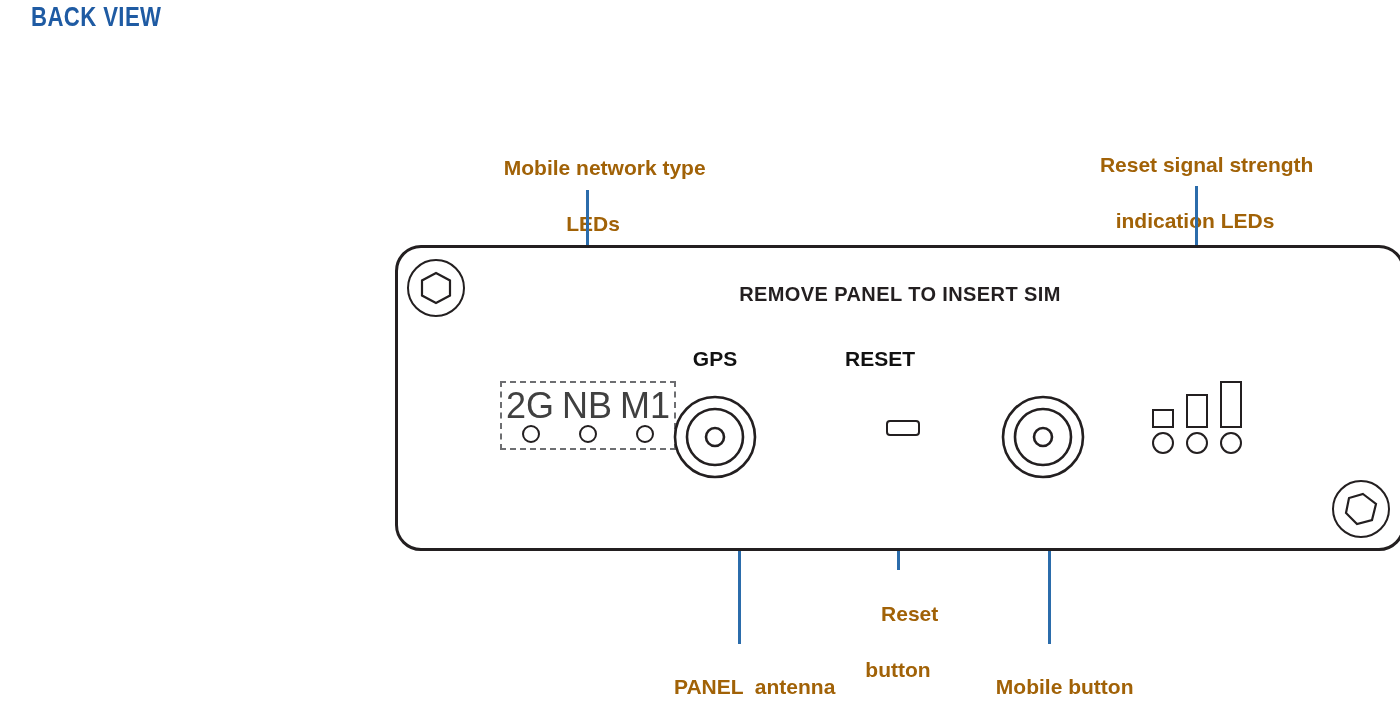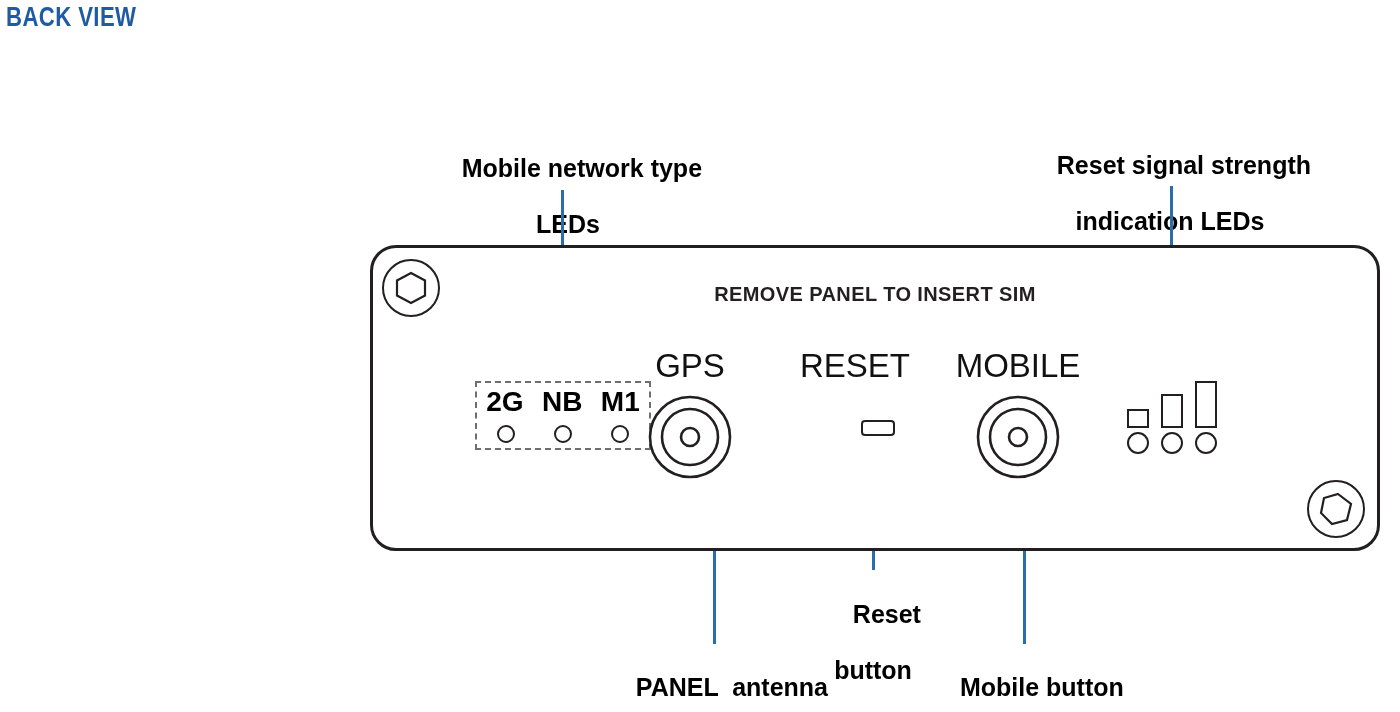--- a/index.html
+++ b/index.html
@@ -12,44 +12,45 @@
     height: 712px;
     position: relative;
     overflow: hidden;
     font-family: "Liberation Sans", sans-serif;
     -webkit-font-smoothing: antialiased;
   }
 
   #diagram-root {
     position: absolute;
     inset: 0;
+    margin-left: 25px;
   }
 
   
   .section-title {
     position: absolute;
     left: 6px;
     top: 2px;
     font-family: "Liberation Sans", sans-serif;
     font-weight: bold;
     font-size: 27px;
     letter-spacing: 0.5px;
     color: #1f5ba3;
     transform: scaleX(0.82);
     transform-origin: left top;
     white-space: nowrap;
   }
 
   
   .callout {
     position: absolute;
-    color: #000000;
+    color: #a16207;
     font-family: "Liberation Sans", sans-serif;
     font-weight: bold;
-    font-size: 25px;
+    font-size: 21px;
     line-height: 28px;
     text-align: center;
     white-space: pre;
   }
   .callout .l2 { display: block; }
 
   #callout-network-type {
     left: 408px;
     top: 126px;
     width: 320px;
@@ -132,22 +133,22 @@
     font-weight: bold;
     font-size: 20px;
     letter-spacing: 0.4px;
     color: #231f20;
   }
 
   
   .port-label {
     position: absolute;
     font-family: "Liberation Sans", sans-serif;
-    font-weight: normal;
-    font-size: 33px;
+    font-weight: bold;
+    font-size: 21px;
     color: #111111;
     text-align: center;
     white-space: nowrap;
   }
   #label-gps { left: 262px; top: 99px; width: 110px; }
   #label-reset { left: 412px; top: 99px; width: 140px; }
   #label-mobile { left: 555px; top: 99px; width: 180px; }
 
   
   #network-led-group {
@@ -163,23 +164,23 @@
     position: absolute;
     left: 0;
     right: 0;
     top: 5px;
     display: flex;
     justify-content: space-around;
     align-items: center;
   }
   #network-led-labels span {
     font-family: "Liberation Sans", sans-serif;
-    font-weight: bold;
-    font-size: 28px;
-    color: #000000;
+    font-weight: normal;
+    font-size: 36px;
+    color: #404040;
     line-height: 1;
   }
   #network-led-dots {
     position: absolute;
     left: 0;
     right: 0;
     top: 42px;
     display: flex;
     justify-content: space-around;
     align-items: center;
@@ -304,21 +305,20 @@
     <div class="screw" id="screw-bottom-right">
       <svg class="hex" viewBox="0 0 34 34">
         <polygon points="19,2 32,12 28,28 13,32 2,21 5,6" fill="none" stroke="#231f20" stroke-width="2.2"></polygon>
       </svg>
     </div>
 
     <div id="panel-sim-text">REMOVE PANEL TO INSERT SIM</div>
 
     <div class="port-label" id="label-gps">GPS</div>
     <div class="port-label" id="label-reset">RESET</div>
-    <div class="port-label" id="label-mobile">MOBILE</div>
 
     <div id="network-led-group">
       <div id="network-led-labels">
         <span>2G</span>
         <span>NB</span>
         <span>M1</span>
       </div>
       <div id="network-led-dots">
         <span class="led-dot"></span>
         <span class="led-dot"></span>

